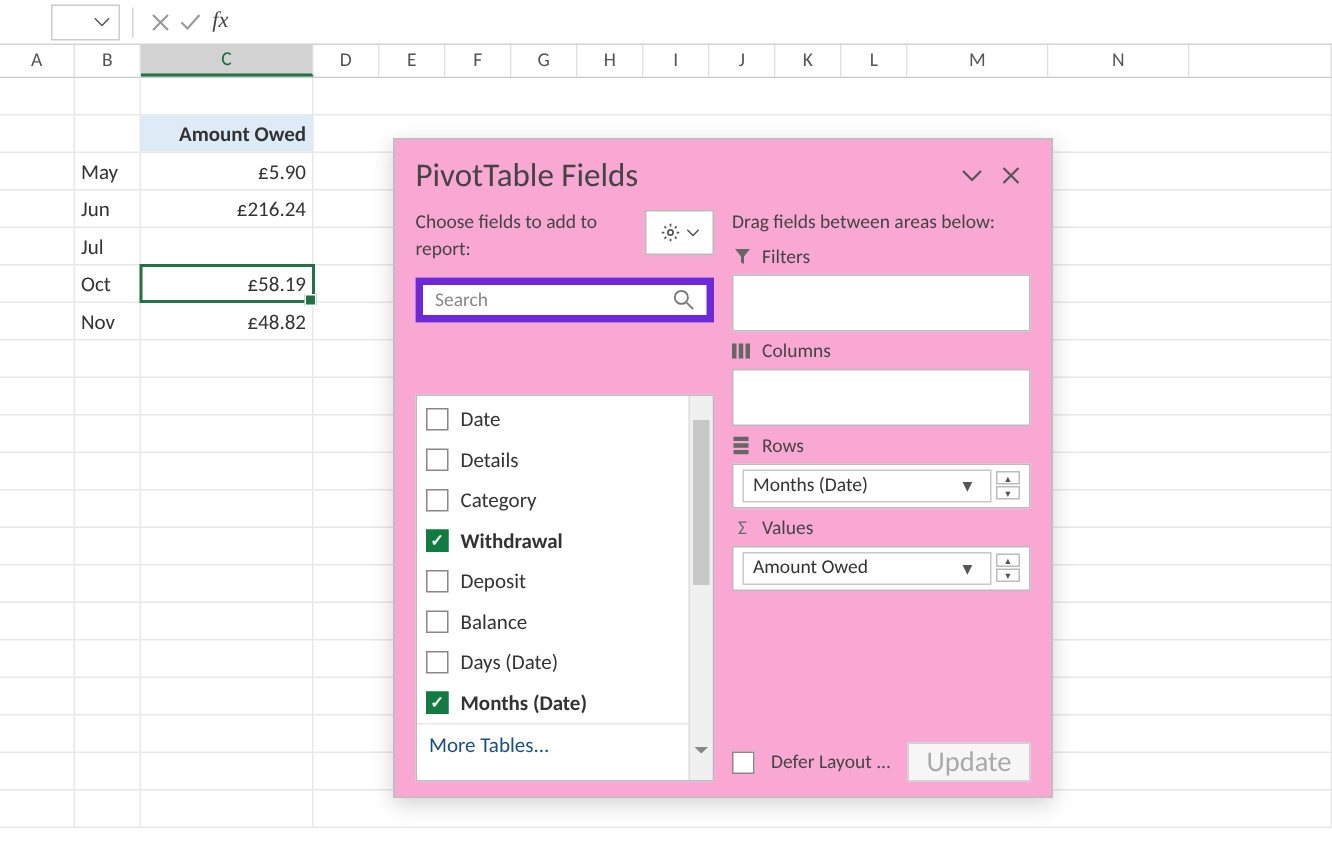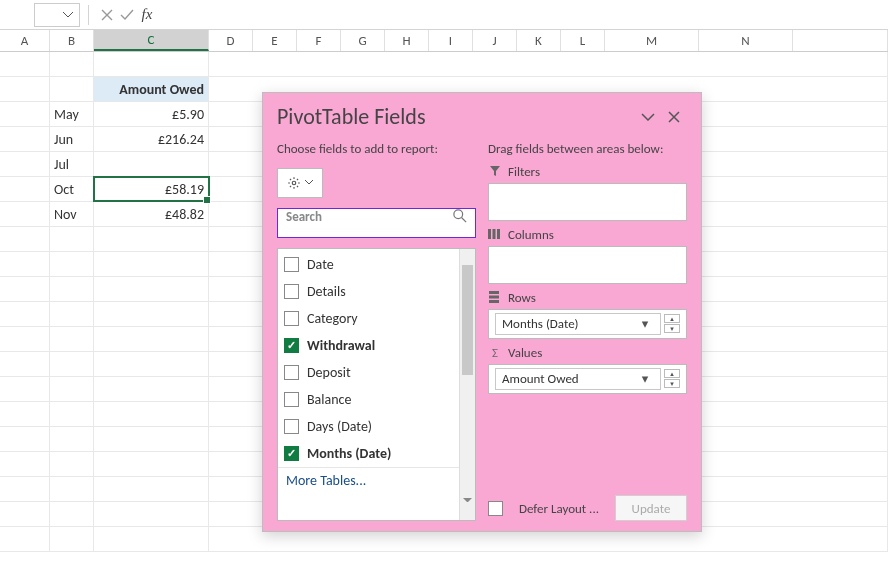--- a/index.html
+++ b/index.html
@@ -153,38 +153,38 @@
     line-height: 1.35;
   }
   .gear-btn {
     width:46px;height:30px;
     border:1px solid #bbb;
     background:#fff;
     display:flex;align-items:center;justify-content:center;
     gap:4px;
     color:#555;
   }
-  .top-row { display:flex; align-items:flex-start; gap:10px; margin-bottom:10px;flex-direction:column;}
+  .top-row { display:flex; align-items:flex-start; gap:10px; margin-bottom:10px;}
   .search-box {
     height:30px;
-    border:1px solid #6d28d9;
+    border:5px solid #6d28d9;
     background:#fff;
-    display:flex;
+    display:flex;align-items:center;
     padding:0 8px;
     color:#888;
     margin-bottom:10px;
-    font-weight:bold;
   }
   .search-box span:first-child { flex:1; font-size:13px;}
   .field-list {
     flex:1;
     border:1px solid #bbb;
     background:#fff;
     display:flex;
     overflow:hidden;
+    margin-top:38px;
   }
   .field-items { flex:1; padding:2px 0; overflow:hidden;}
   .field-item {
     height:27px;
     display:flex;align-items:center;
     padding:0 6px;
     gap:8px;
     font-size:14px;
     color:#333;
   }
@@ -224,22 +224,22 @@
   }
   .area-box .dd { width:18px; text-align:center; color:#555;}
   .stepper { width:16px; display:flex;flex-direction:column;gap:1px;margin-left:3px;}
   .stepper div{height:9px;border:1px solid #bbb;background:#fff;display:flex;align-items:center;justify-content:center;font-size:7px;color:#555;}
   .defer-row {
     display:flex;align-items:center;gap:8px;margin-top:auto;
     padding-top:8px;
     text-align:center;
   }
   .upd-btn {
-    width:72px;height:26px;border:1px solid #d0d0d0;
-    background:#f6f6f6;color:#aaa;font-size:13px;
+    width:82px;height:26px;border:1px solid #d0d0d0;
+    background:#f6f6f6;color:#aaa;font-size:19px;
     display:flex;align-items:center;justify-content:center;
   }
   .ico { width:14px;display:inline-flex;justify-content:center;color:#666;}
 </style>
 </head>
 <body>
 
 <div class="formula-bar">
   <div class="namebox-dd">
     <svg width="10" height="6" viewBox="0 0 10 6">

